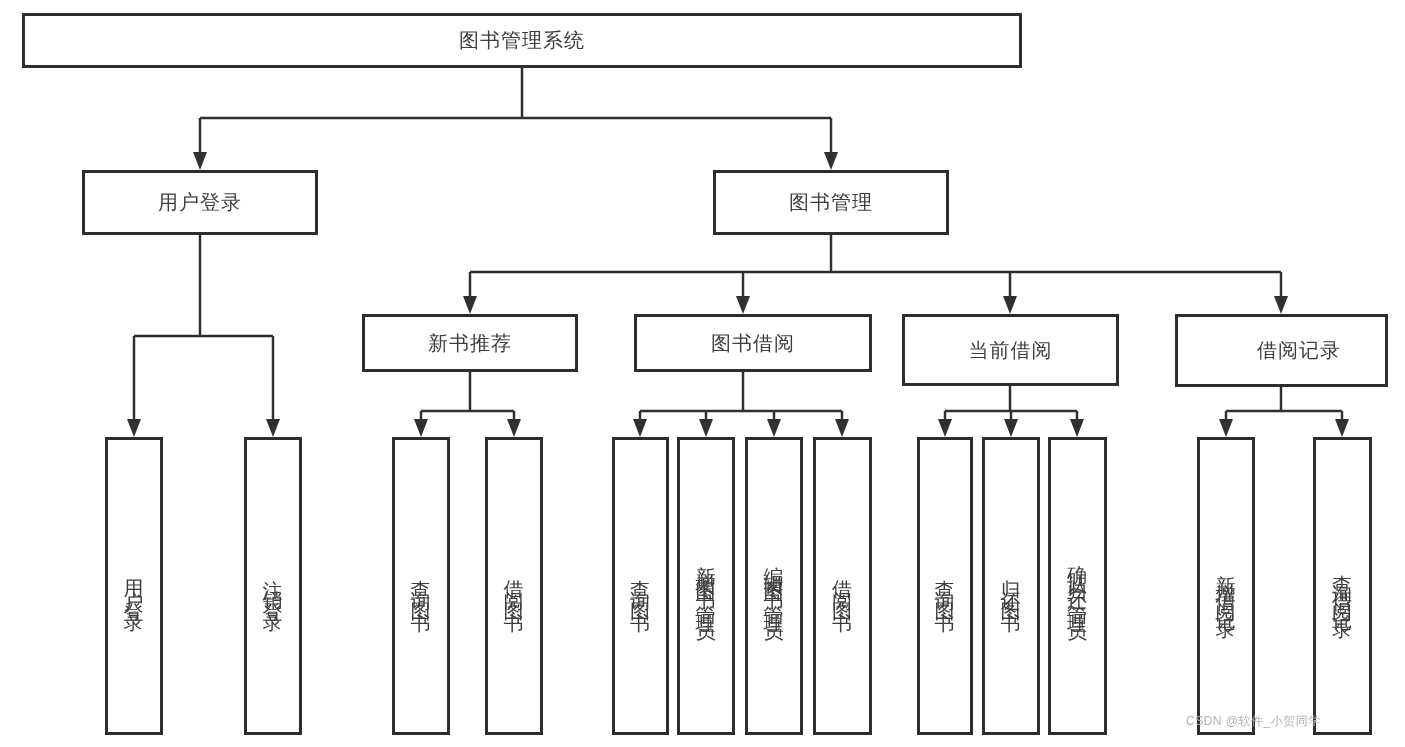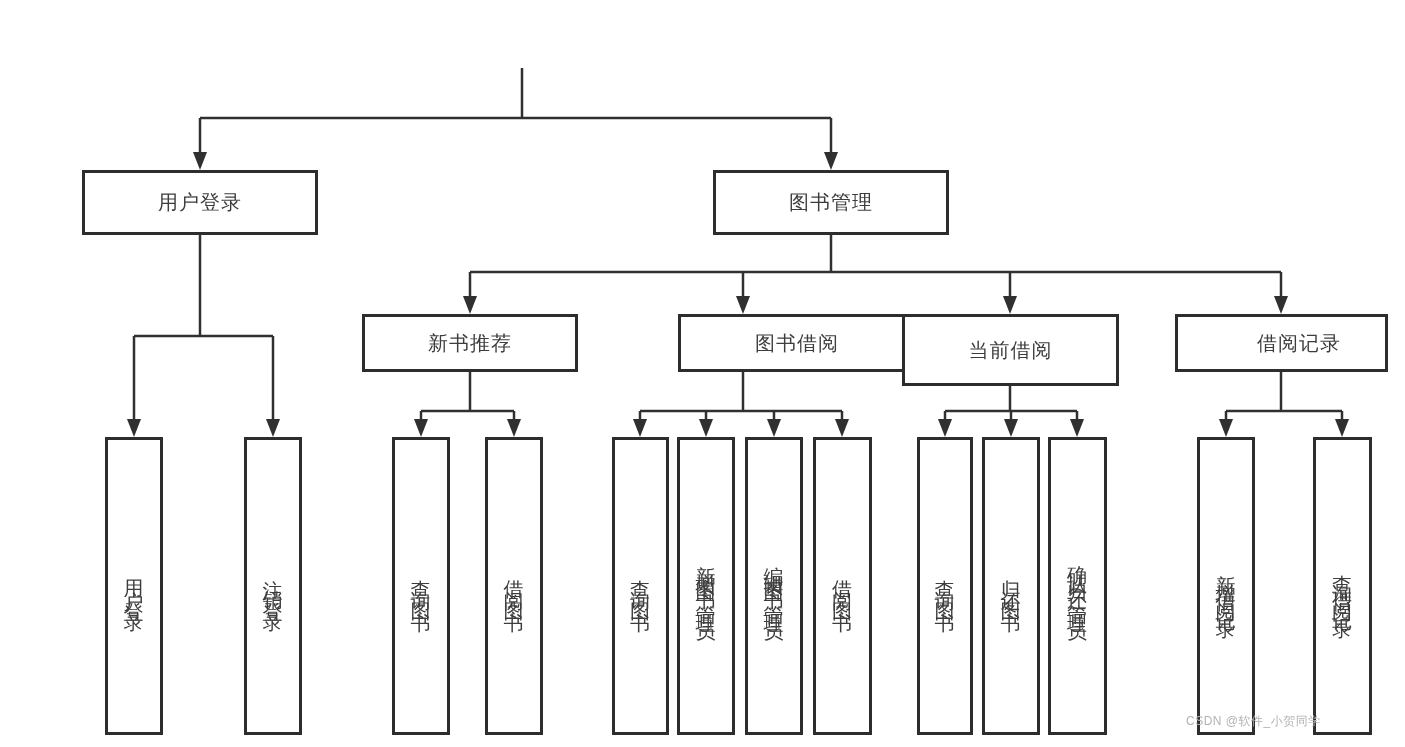--- a/index.html
+++ b/index.html
@@ -105,28 +105,29 @@
       <line x1="1077" y1="411" x2="1077" y2="421" stroke="#303030" stroke-width="2.5"></line>
       <polygon points="1070,419 1084,419 1077,437" fill="#303030"></polygon>
       <line x1="1281" y1="372" x2="1281" y2="411" stroke="#303030" stroke-width="2.5"></line>
       <line x1="1226" y1="411" x2="1342" y2="411" stroke="#303030" stroke-width="2.5"></line>
       <line x1="1226" y1="411" x2="1226" y2="421" stroke="#303030" stroke-width="2.5"></line>
       <polygon points="1219,419 1233,419 1226,437" fill="#303030"></polygon>
       <line x1="1342" y1="411" x2="1342" y2="421" stroke="#303030" stroke-width="2.5"></line>
       <polygon points="1335,419 1349,419 1342,437" fill="#303030"></polygon>
     </svg>
 
+  <div class="node" style="left:22px; top:13px; width:1000px; height:55px;">图书管理系统</div>
 
   <div class="node" style="left:82px; top:170px; width:236px; height:65px;">用户登录</div>
   <div class="node" style="left:713px; top:170px; width:236px; height:65px;">图书管理</div>
 
   <div class="node" style="left:362px; top:314px; width:216px; height:58px;">新书推荐</div>
-  <div class="node" style="left:634px; top:314px; width:238px; height:58px;margin-left:44px;">图书借阅</div>
+  <div class="node" style="left:634px; top:314px; width:238px; height:58px;">图书借阅</div>
   <div class="node" style="left:902px; top:314px; width:217px; height:72px;">当前借阅</div>
-  <div class="node" style="left:1175px; top:314px; width:213px; height:58px;padding-left:35px;">借阅记录</div>
+  <div class="node" style="left:1175px; top:314px; width:213px; height:73px;padding-left:35px;">借阅记录</div>
 
   <div class="node leaf" style="left:105px; top:437px; width:58px; height:298px;">用户登录</div>
   <div class="node leaf" style="left:244px; top:437px; width:58px; height:298px;">注销登录</div>
 
   <div class="node leaf" style="left:392px; top:437px; width:58px; height:298px;">查询图书</div>
   <div class="node leaf" style="left:485px; top:437px; width:58px; height:298px;">借阅图书</div>
 
   <div class="node leaf" style="left:612px; top:437px; width:57px; height:298px;">查询图书</div>
   <div class="node leaf" style="left:677px; top:437px; width:58px; height:298px; letter-spacing:8px;">新增图书（管理员）</div>
   <div class="node leaf" style="left:745px; top:437px; width:58px; height:298px; letter-spacing:8px;">编辑图书（管理员）</div>

